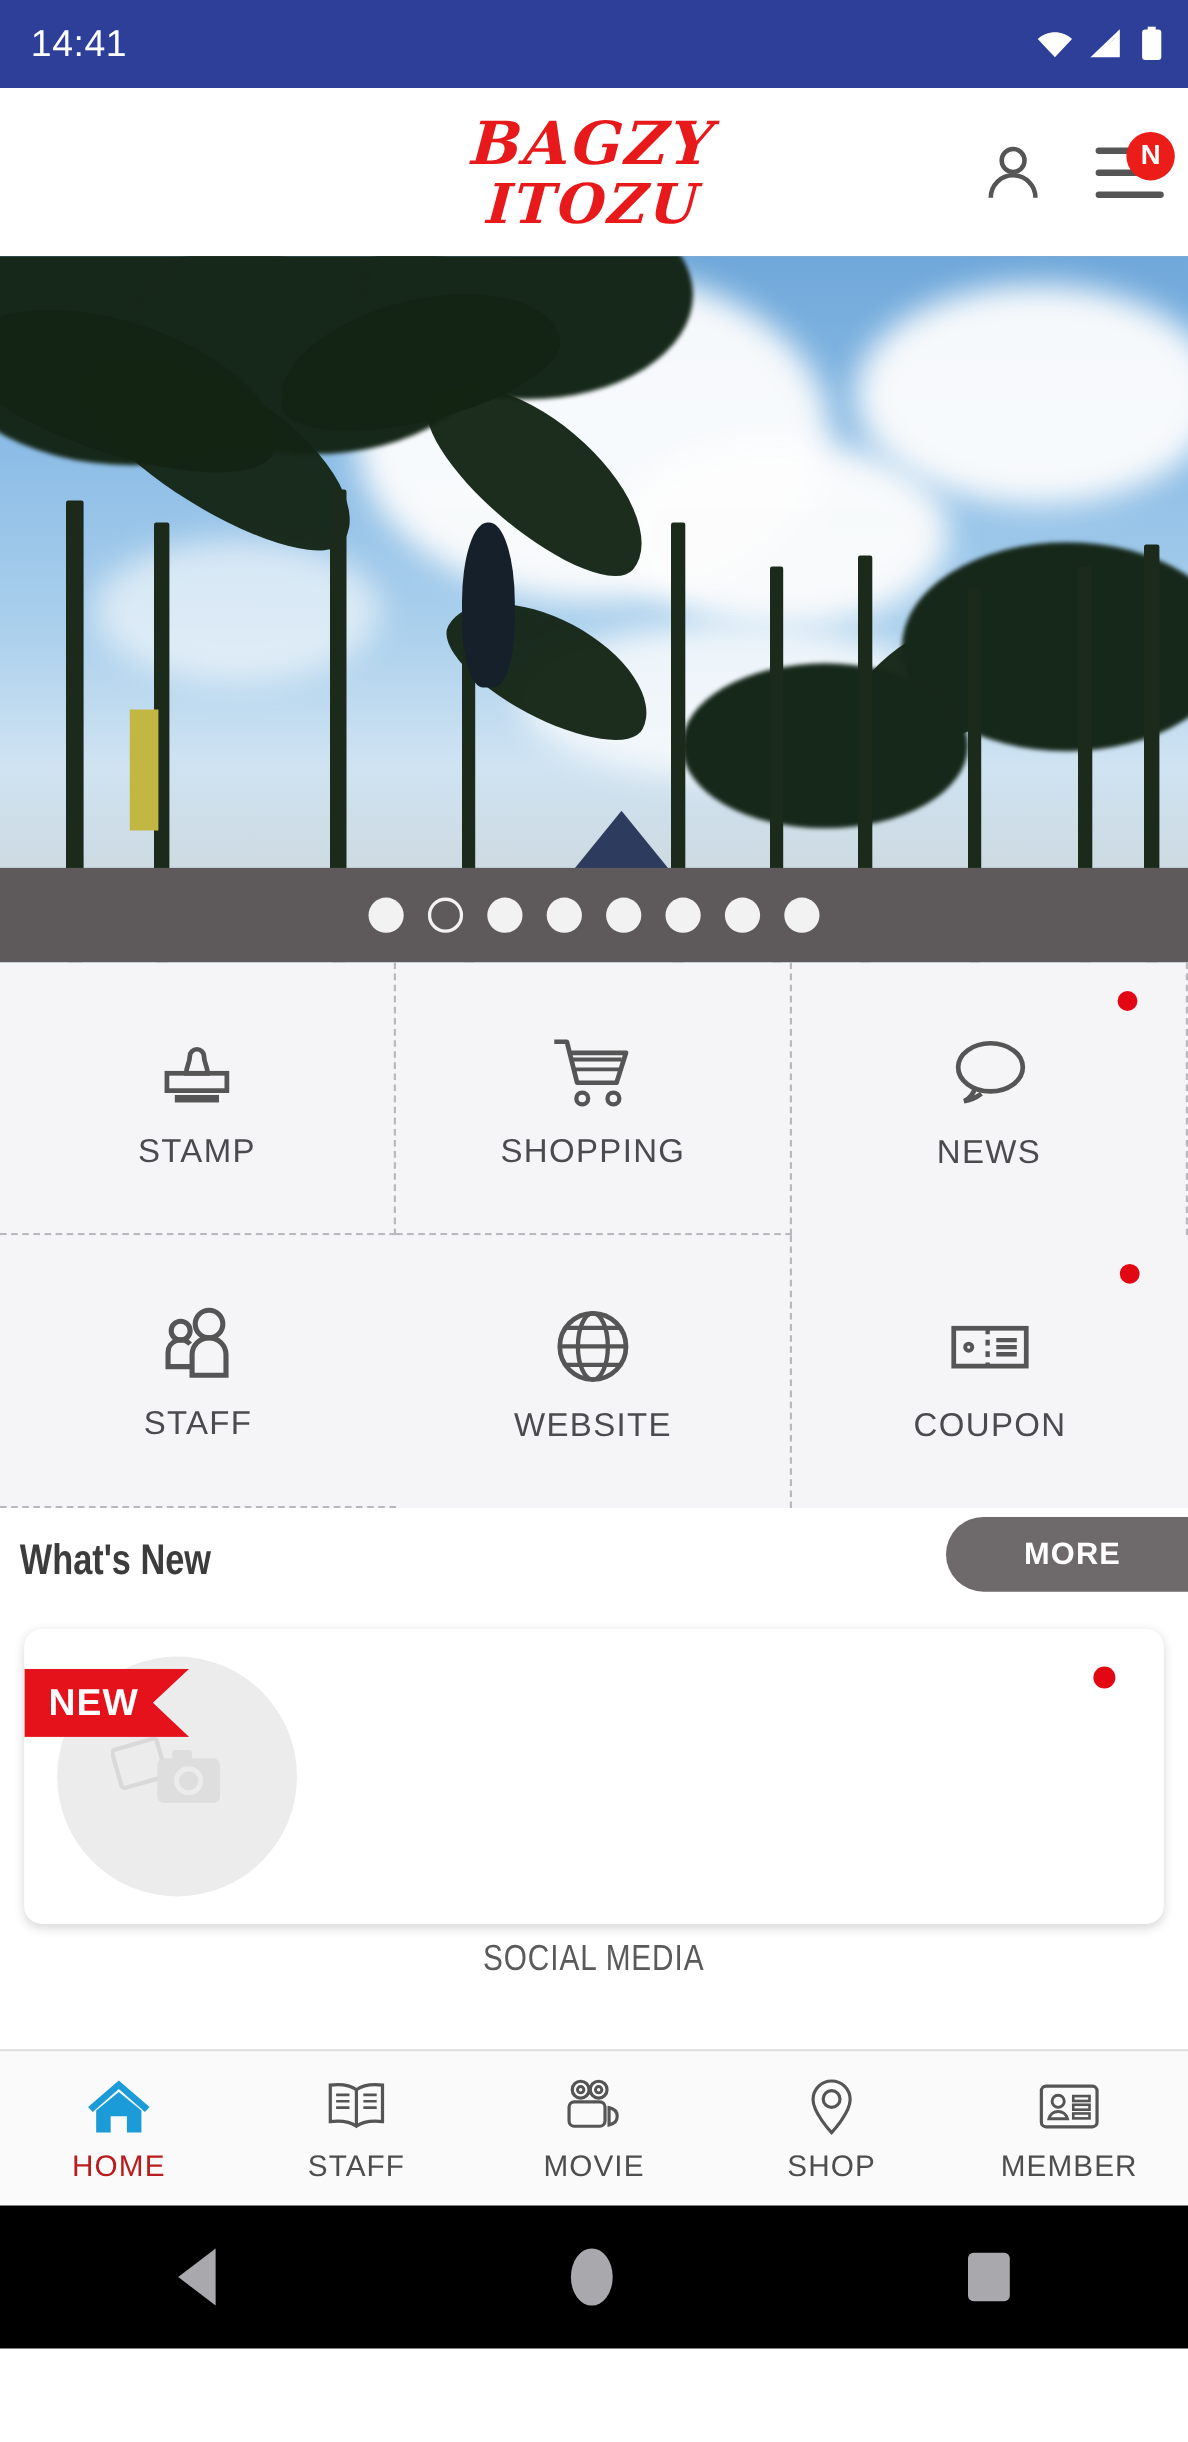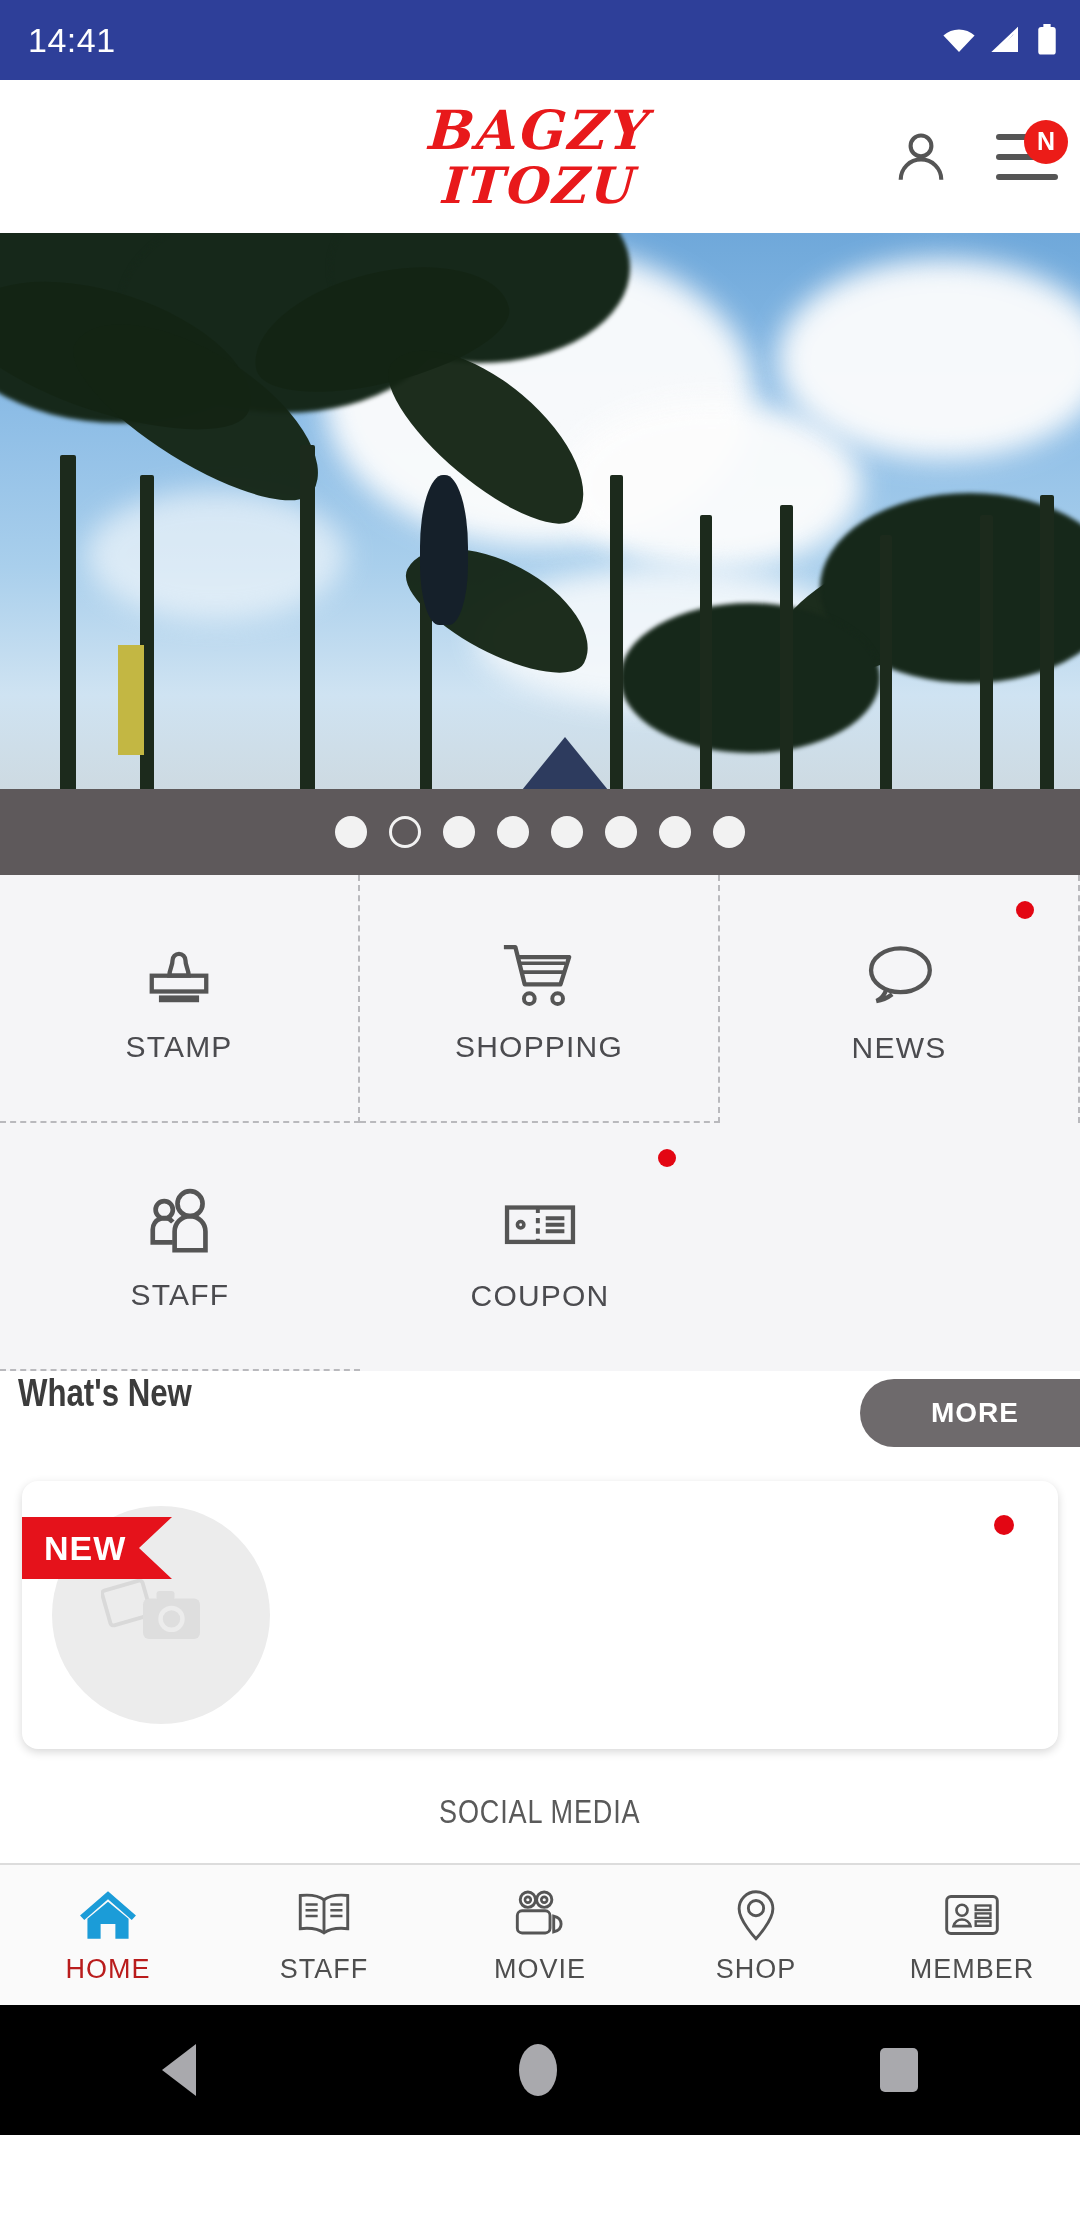--- a/index.html
+++ b/index.html
@@ -102,21 +102,21 @@
     font-family:"Liberation Sans", sans-serif; font-weight:300;
   }
   .cell-dot {
     position:absolute; top:26px; right:44px;
     width:18px; height:18px; border-radius:50%; background:#e30613;
   }
 
   
   .news-head {
     position:relative; height:96px;
-    display:flex; padding-left:18px; background:#fff;
+    display:flex; align-items:center; padding-left:18px; background:#fff;
   }
   .news-title {
     font-size:39px; font-weight:700; color:#3c3c3c;
     font-family:"Liberation Sans Narrow","Liberation Sans", sans-serif;
     transform:scaleX(.8); transform-origin:left center; white-space:nowrap;
   }
   .more-btn {
     position:absolute; right:0; top:8px;
     height:68px; min-width:220px; padding:0 36px 0 46px;
     background:#6e6a6c; color:#fff;
@@ -154,21 +154,21 @@
     font-family:"DejaVu Sans", sans-serif;
   }
   .card-dot {
     position:absolute; top:34px; right:44px;
     width:20px; height:20px; border-radius:50%; background:#e30613;
   }
 
   
   .social {
     height:104px; background:#fff;
-    display:flex; align-items:center; justify-content:center;
+    display:flex; align-items:flex-start; justify-content:center;
     border-bottom:2px solid #dcdcdc;
   }
   .social-label {
     font-size:33px; color:#5a5a5a; letter-spacing:1px;
     font-family:"Liberation Sans Narrow","Liberation Sans", sans-serif;
     transform:scaleX(.82);
   }
 
   
   .bottomnav {
@@ -327,20 +327,28 @@
     <div class="cell b-b">
       <svg width="86" height="86" viewBox="0 0 24 24">
         <circle cx="14.8" cy="6.6" r="3.5" fill="none" stroke="#555" stroke-width="1.3"></circle>
         <path d="M10.5 19.6v-5.2a4.3 4.3 0 0 1 8.6 0v5.2Z" fill="none" stroke="#555" stroke-width="1.3"></path>
         <circle cx="7.6" cy="8.3" r="2.4" fill="none" stroke="#555" stroke-width="1.3"></circle>
         <path d="M10 17.4H4.4v-3.6a3.2 3.2 0 0 1 5.6-2.1" fill="none" stroke="#555" stroke-width="1.3"></path>
       </svg>
       <div class="cell-label">STAFF</div>
     </div>
 
+    <div class="cell b-r">
+      <svg width="86" height="86" viewBox="0 0 24 24">
+        <circle cx="12" cy="12" r="8.4" fill="none" stroke="#555" stroke-width="1.2"></circle>
+        <ellipse cx="12" cy="12" rx="3.8" ry="8.4" fill="none" stroke="#555" stroke-width="1.1"></ellipse>
+        <path d="M3.6 12h16.8M5 7.3h14M5 16.7h14" stroke="#555" stroke-width="1.1"></path>
+      </svg>
+      <div class="cell-label">WEBSITE</div>
+    </div>
 
     <div class="cell">
       <span class="cell-dot"></span>
       <svg width="86" height="86" viewBox="0 0 24 24">
         <rect x="2.8" y="7.4" width="18.4" height="9.6" fill="none" stroke="#555" stroke-width="1.2"></rect>
         <path d="M11.4 7.4v9.6" stroke="#555" stroke-width="1.1" stroke-dasharray="1.5 1.4"></path>
         <circle cx="6.6" cy="12.2" r=".9" fill="none" stroke="#555" stroke-width="1"></circle>
         <path d="M13.6 10.4h5.2M13.6 12.2h5.2M13.6 14h5.2" stroke="#555" stroke-width="1.1"></path>
       </svg>
       <div class="cell-label">COUPON</div>

